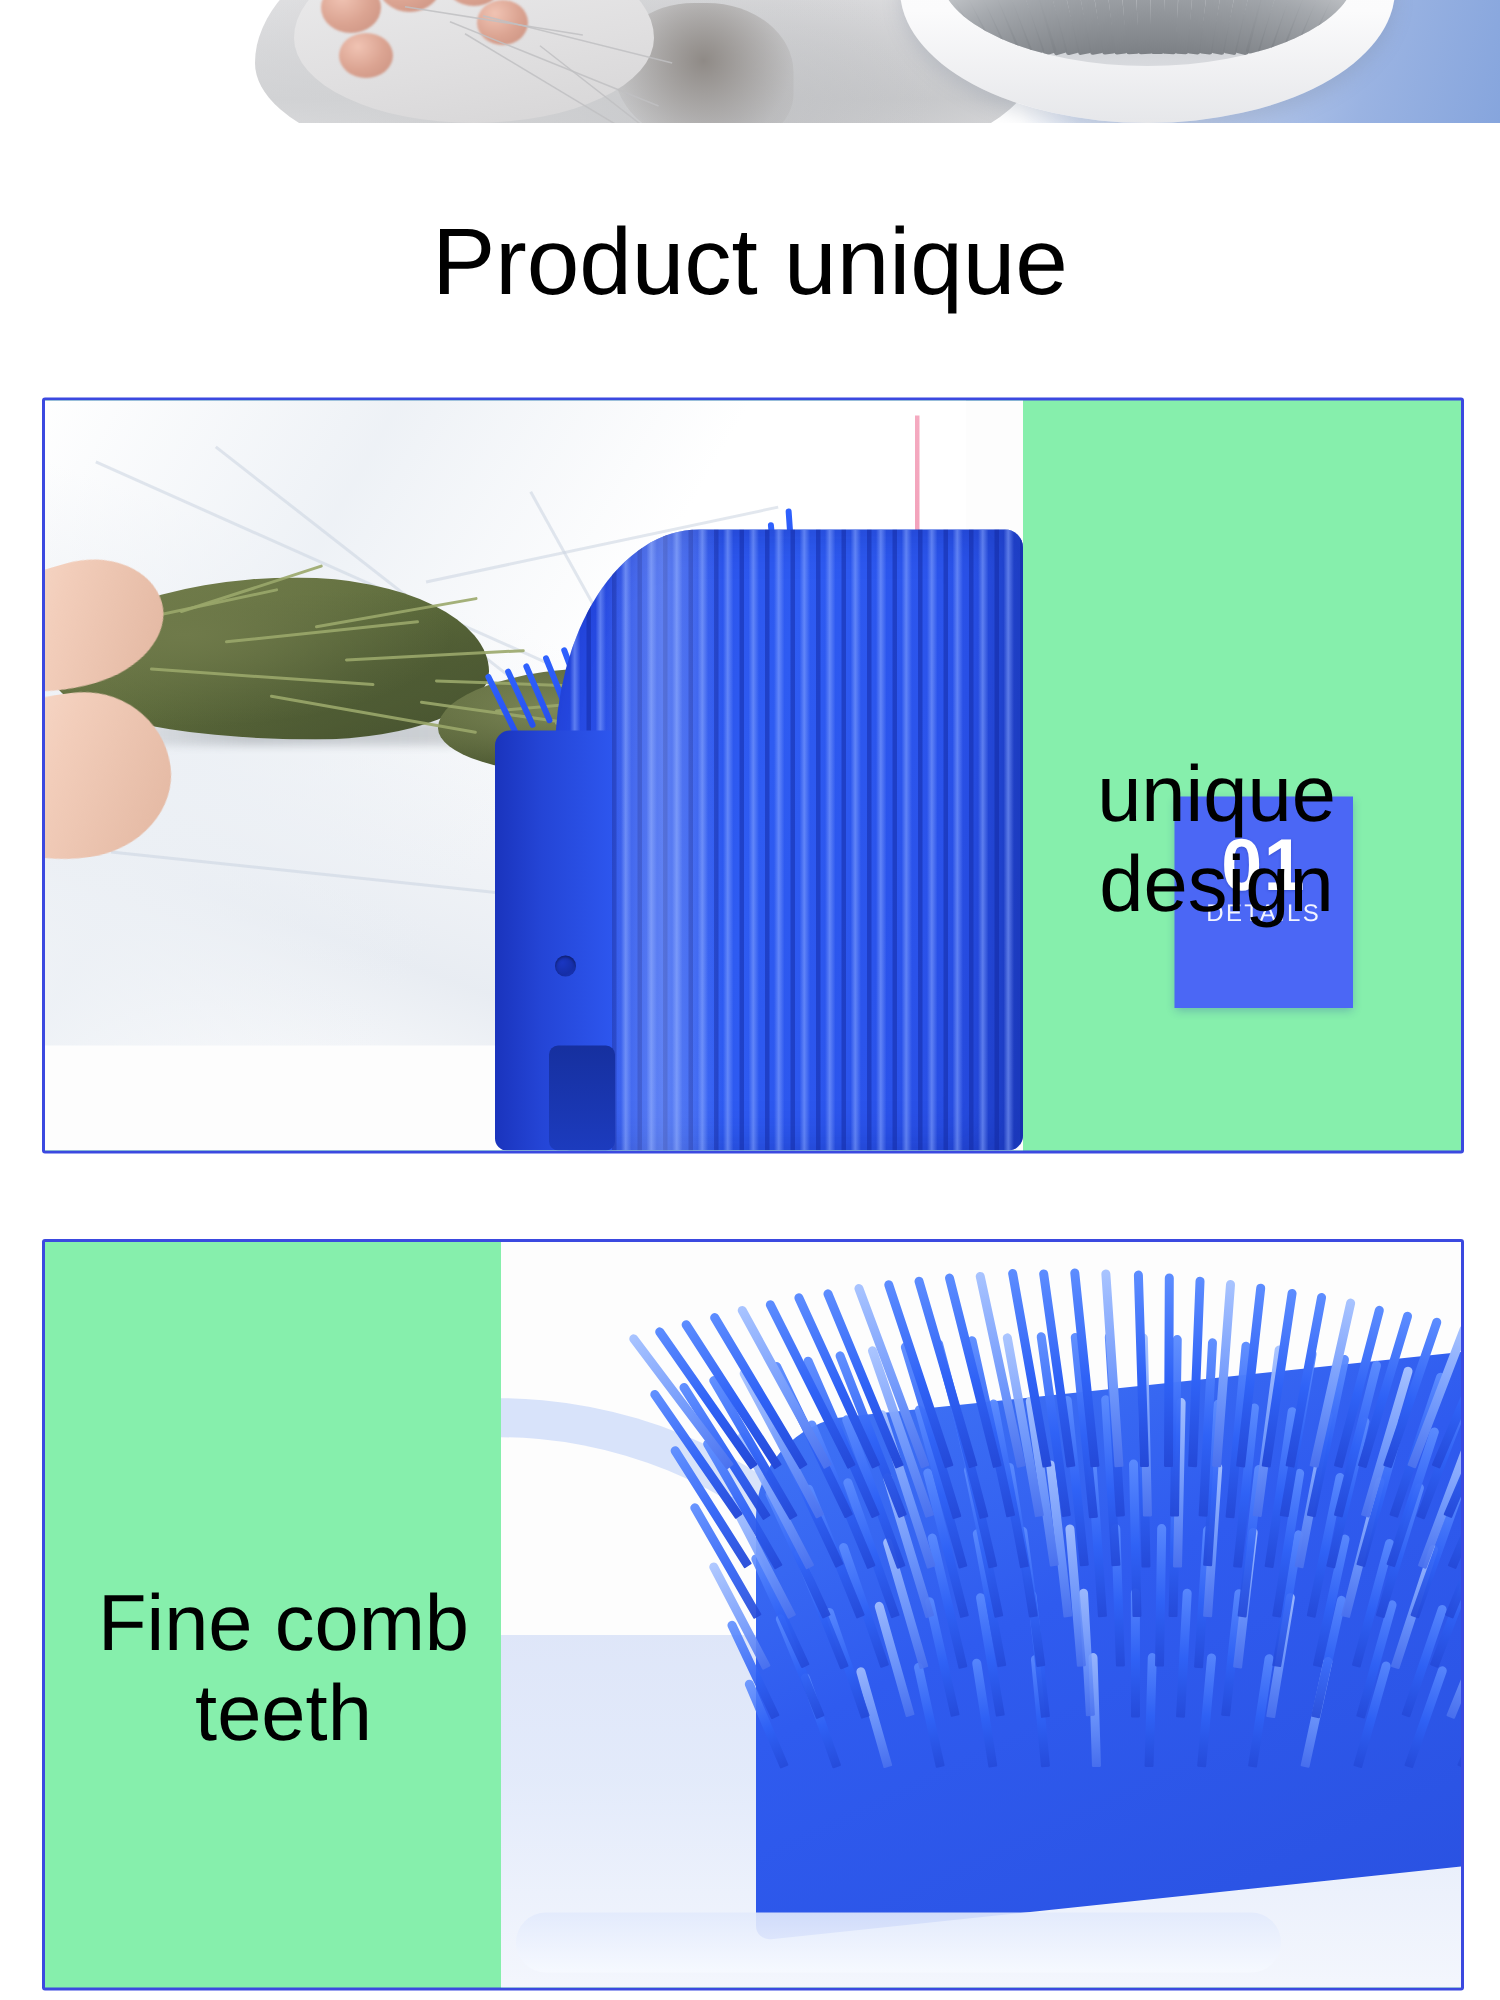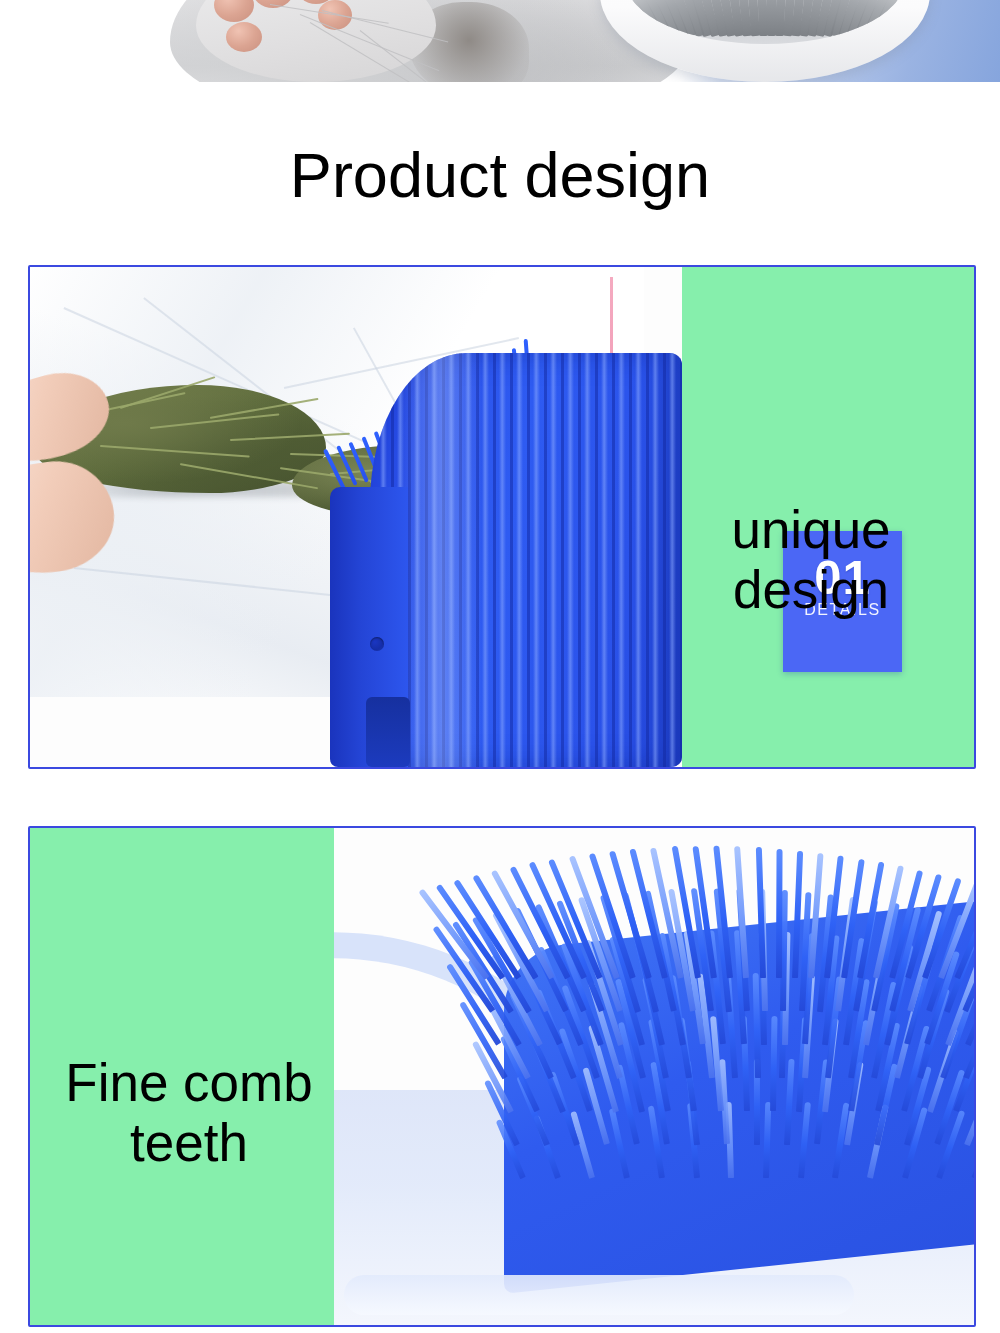--- a/index.html
+++ b/index.html
@@ -419,21 +419,21 @@
         <span class="spike" style="left: 228.303px; height: 68.7442px; transform: rotate(22deg); opacity: 0.86;"></span>
         <span class="spike" style="left: 236.242px; height: 64.0698px; transform: rotate(24deg); opacity: 0.84;"></span>
         <span class="spike" style="left: 244.182px; height: 59.2136px; transform: rotate(26deg); opacity: 0.82;"></span>
         <span class="spike" style="left: 252.121px; height: 54.2196px; transform: rotate(28deg); opacity: 0.8;"></span>
         <span class="spike" style="left: 260.061px; height: 49.133px; transform: rotate(30deg); opacity: 0.77;"></span>
         <span class="spike" style="left: 268px; height: 44px; transform: rotate(32deg); opacity: 0.75;"></span>
       </div>
   </div>
 </div>
 
-<div class="page-title">Product design</div>
+<div class="page-title">Product unique</div>
 
 <div class="card" id="card-01">
   <div class="card-media">
 
     <div class="bag">
       <span class="bag-fold f1"></span>
       <span class="bag-fold f2"></span>
       <span class="bag-fold f3"></span>
       <span class="bag-fold f4"></span>
       <span class="bag-fold f5"></span>

